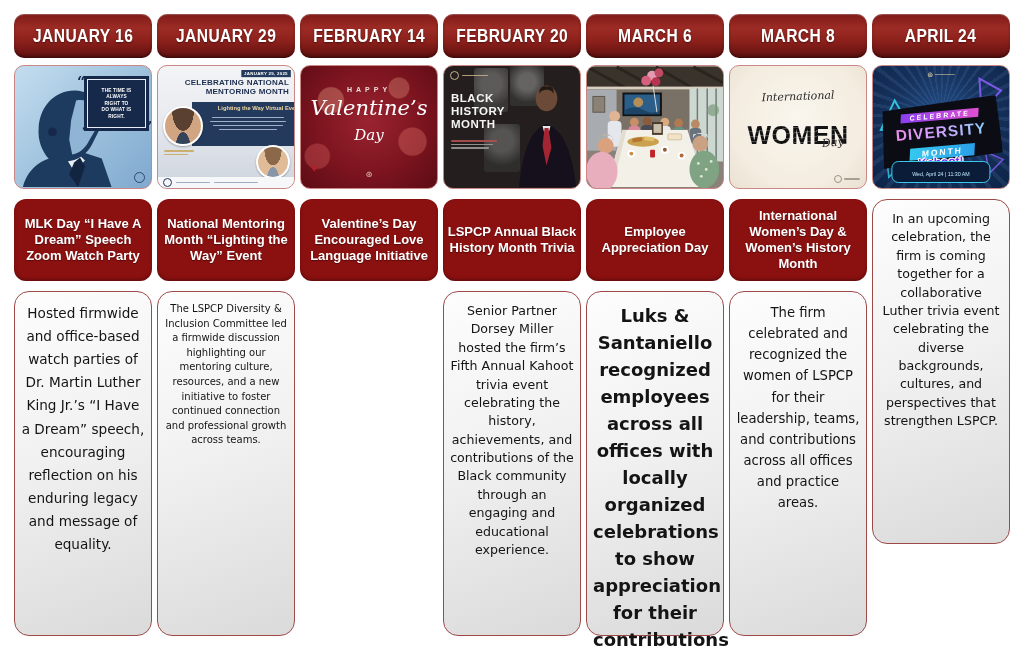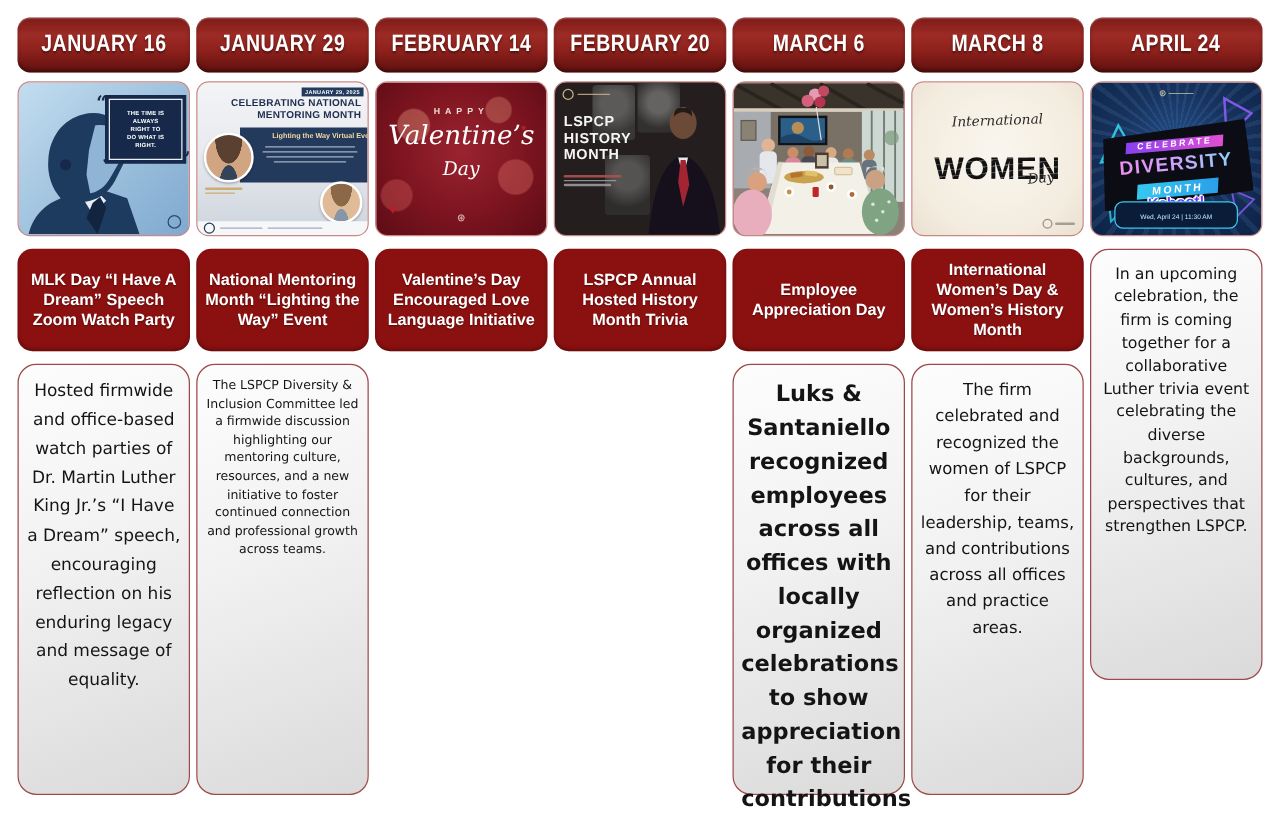--- a/index.html
+++ b/index.html
@@ -239,39 +239,42 @@
     </div>
     <div class="thumb t-bhm">
       <div class="bhm-ph abs" style="left:30px;top:2px;width:34px;height:44px;background:radial-gradient(circle at 50% 35%,#8a8a8a 0 30%,#4a4a4a 70%);"></div>
       <div class="bhm-ph abs" style="left:66px;top:0;width:34px;height:40px;background:radial-gradient(circle at 50% 40%,#9a9a9a 0 28%,#3e3e3e 70%);"></div>
       <div class="bhm-ph abs" style="left:40px;top:58px;width:36px;height:48px;background:radial-gradient(circle at 50% 35%,#7e7e7e 0 30%,#383838 70%);"></div>
       <div class="bhm-logo abs">
         <div class="ring-logo" style="width:7px;height:7px;"></div>
         <div class="bar" style="width:26px;margin:0;background:#c9b28a;"></div>
       </div>
       <div class="bhm-title abs">
-        <span>LSPCP</span>
+        <span>BLACK</span>
         <span>HISTORY</span>
         <span>MONTH</span>
       </div>
       <div class="bhm-sub abs" style="top:72px;">
         <div class="bar"></div>
         <div class="bar" style="width:42px;"></div>
         <div class="bar" style="width:38px;"></div>
       </div>
       <svg viewBox="0 0 138 122">
         <ellipse cx="104" cy="32" rx="11" ry="13" fill="#6b4a38"></ellipse>
         <path d="M104,20 C98,18 96,24 97,27 C99,22 109,22 111,27 C112,23 110,18 104,20 Z" fill="#241a14"></path>
         <path d="M76,122 C80,82 90,62 104,58 C118,62 130,82 134,122 Z" fill="#15101c"></path>
         <path d="M100,60 L108,60 104,76 Z" fill="#e8e8e8"></path>
         <path d="M102,62 L106,62 109,82 104,100 100,80 Z" fill="#a32433"></path>
       </svg>
     </div>
     <div class="title-box">
-      <span>LSPCP Annual Hosted History Month Trivia</span>
+      <span>LSPCP Annual Black History Month Trivia</span>
+    </div>
+    <div class="desc-box">
+      <span>Senior Partner Dorsey Miller hosted the firm’s Fifth Annual Kahoot trivia event celebrating the history, achievements, and contributions of the Black community through an engaging and educational experience.</span>
     </div>
   </div>
 
   <div class="col c4">
     <div class="date-pill">
       <span class="date-text">MARCH 6</span>
     </div>
     <div class="thumb t-photo">
       <svg viewBox="0 0 138 122">
         <rect x="0" y="0" width="138" height="22" fill="#3a332c"></rect>

